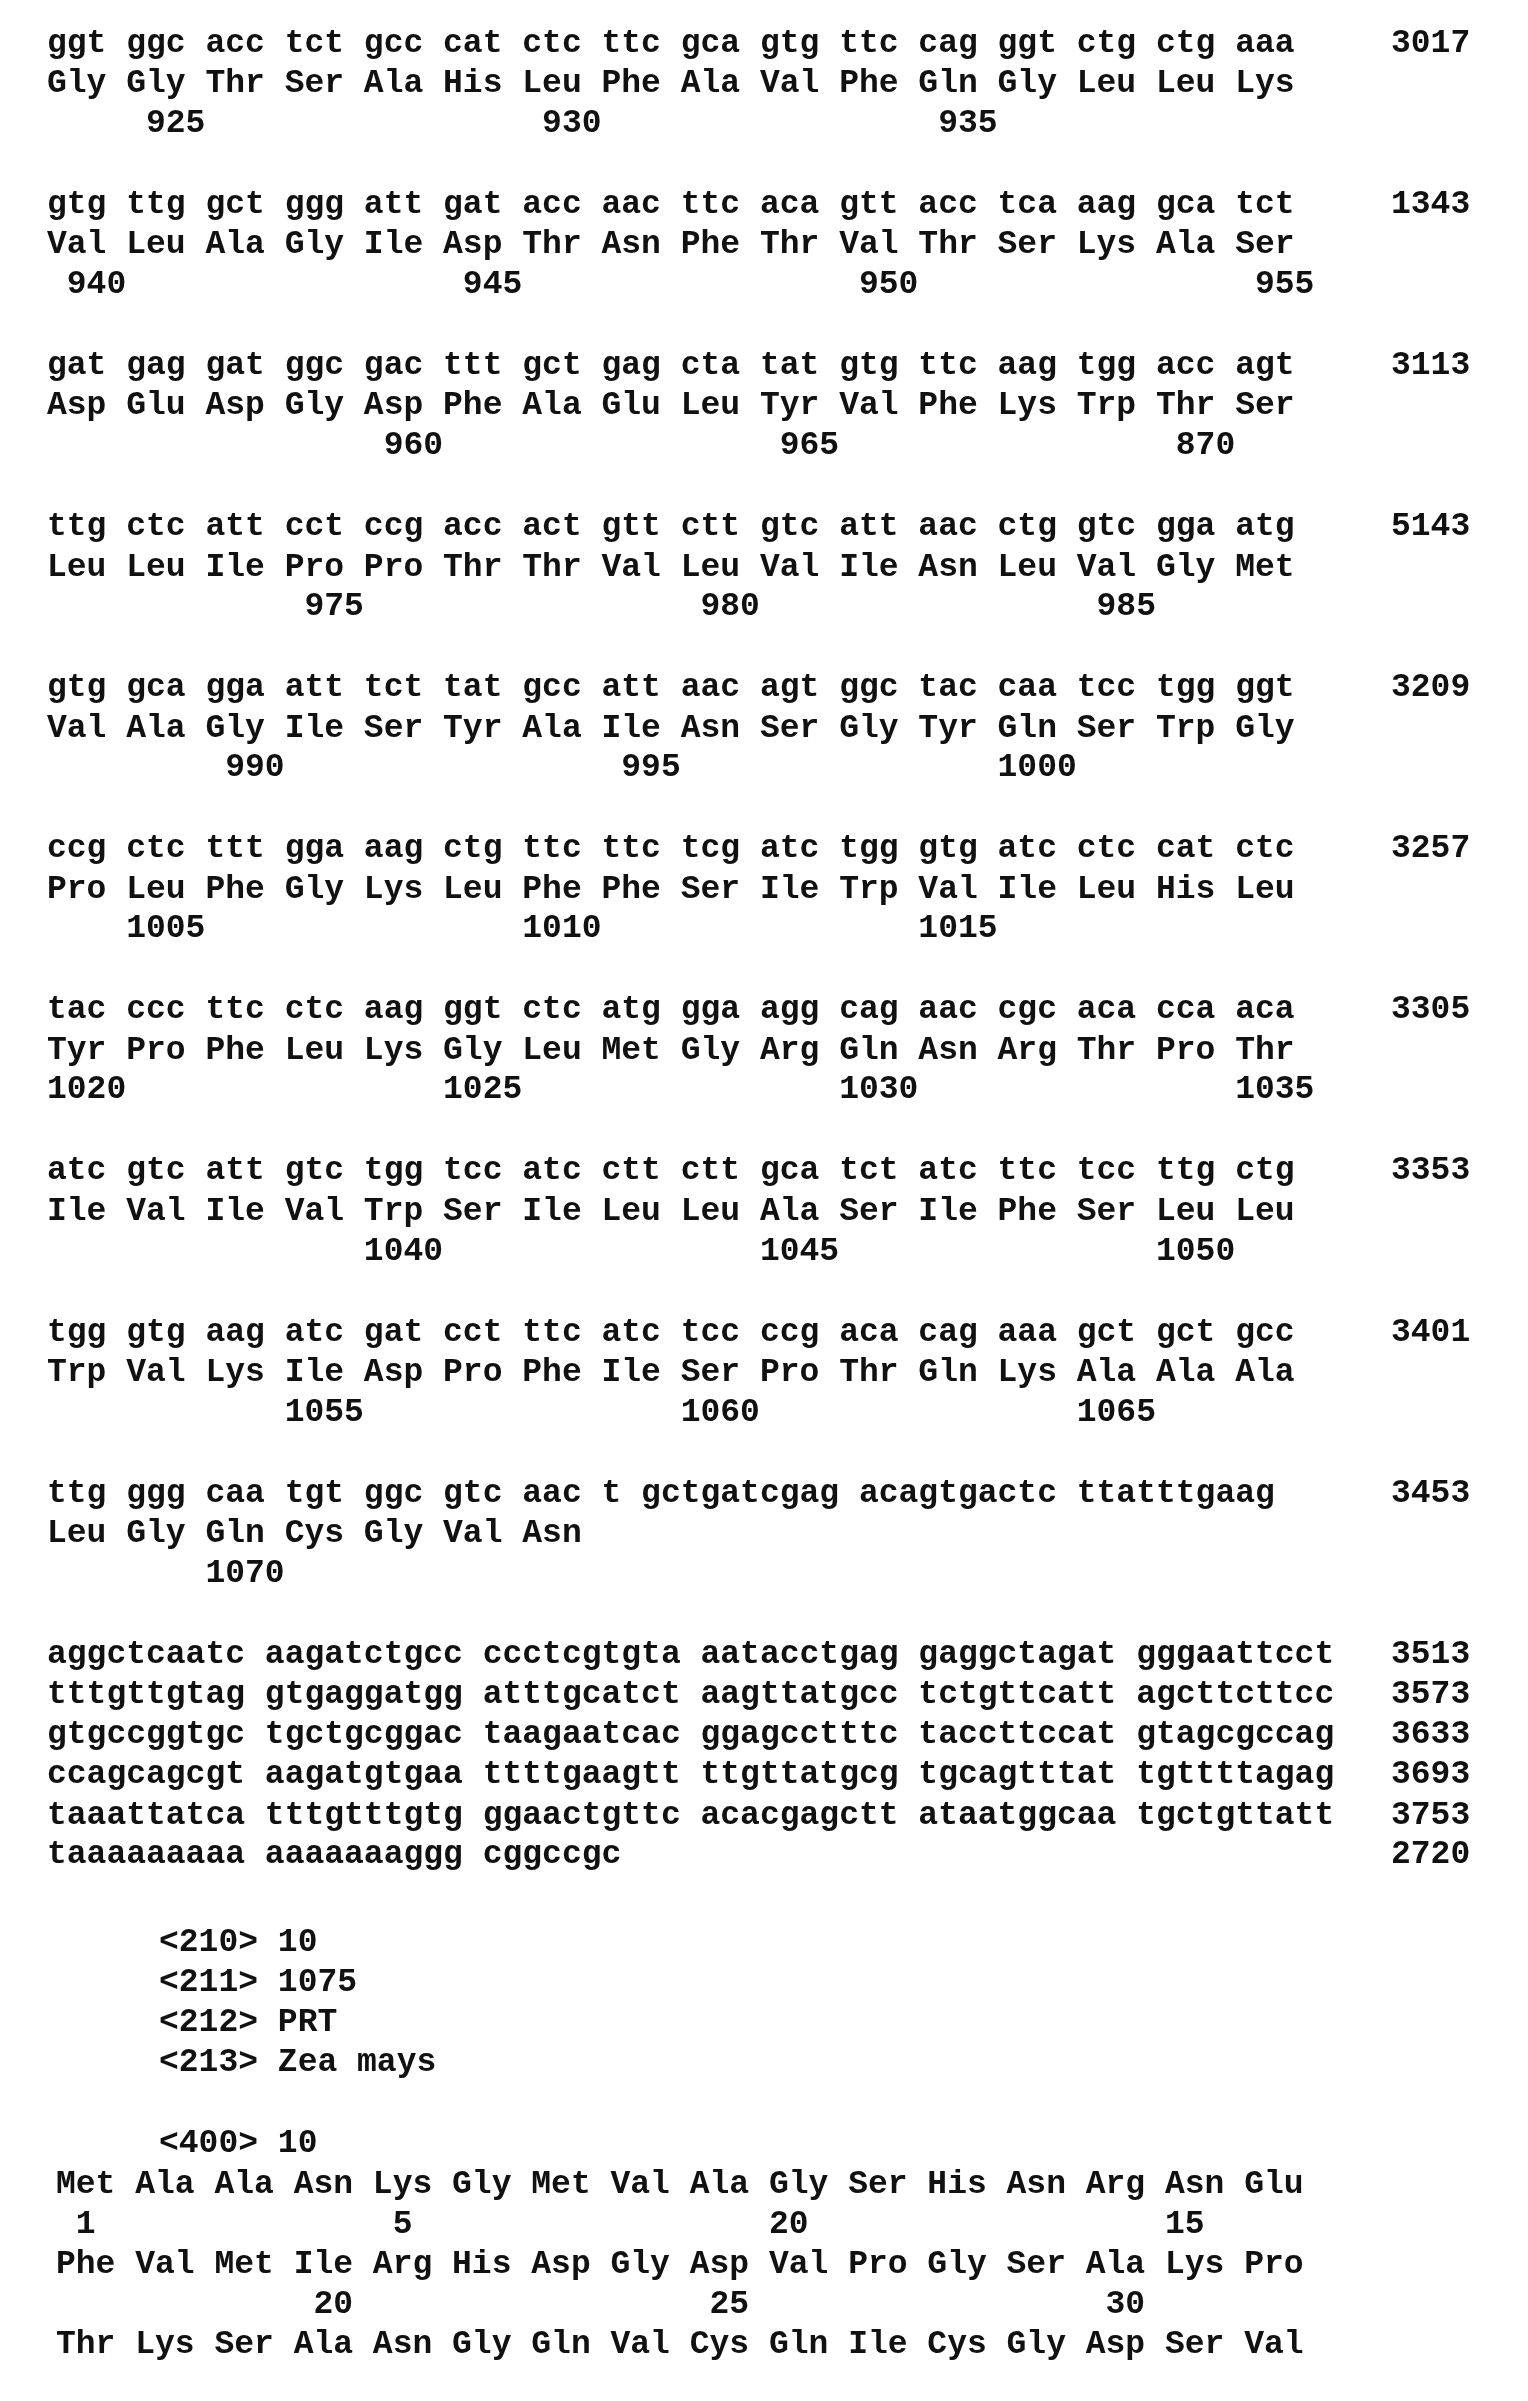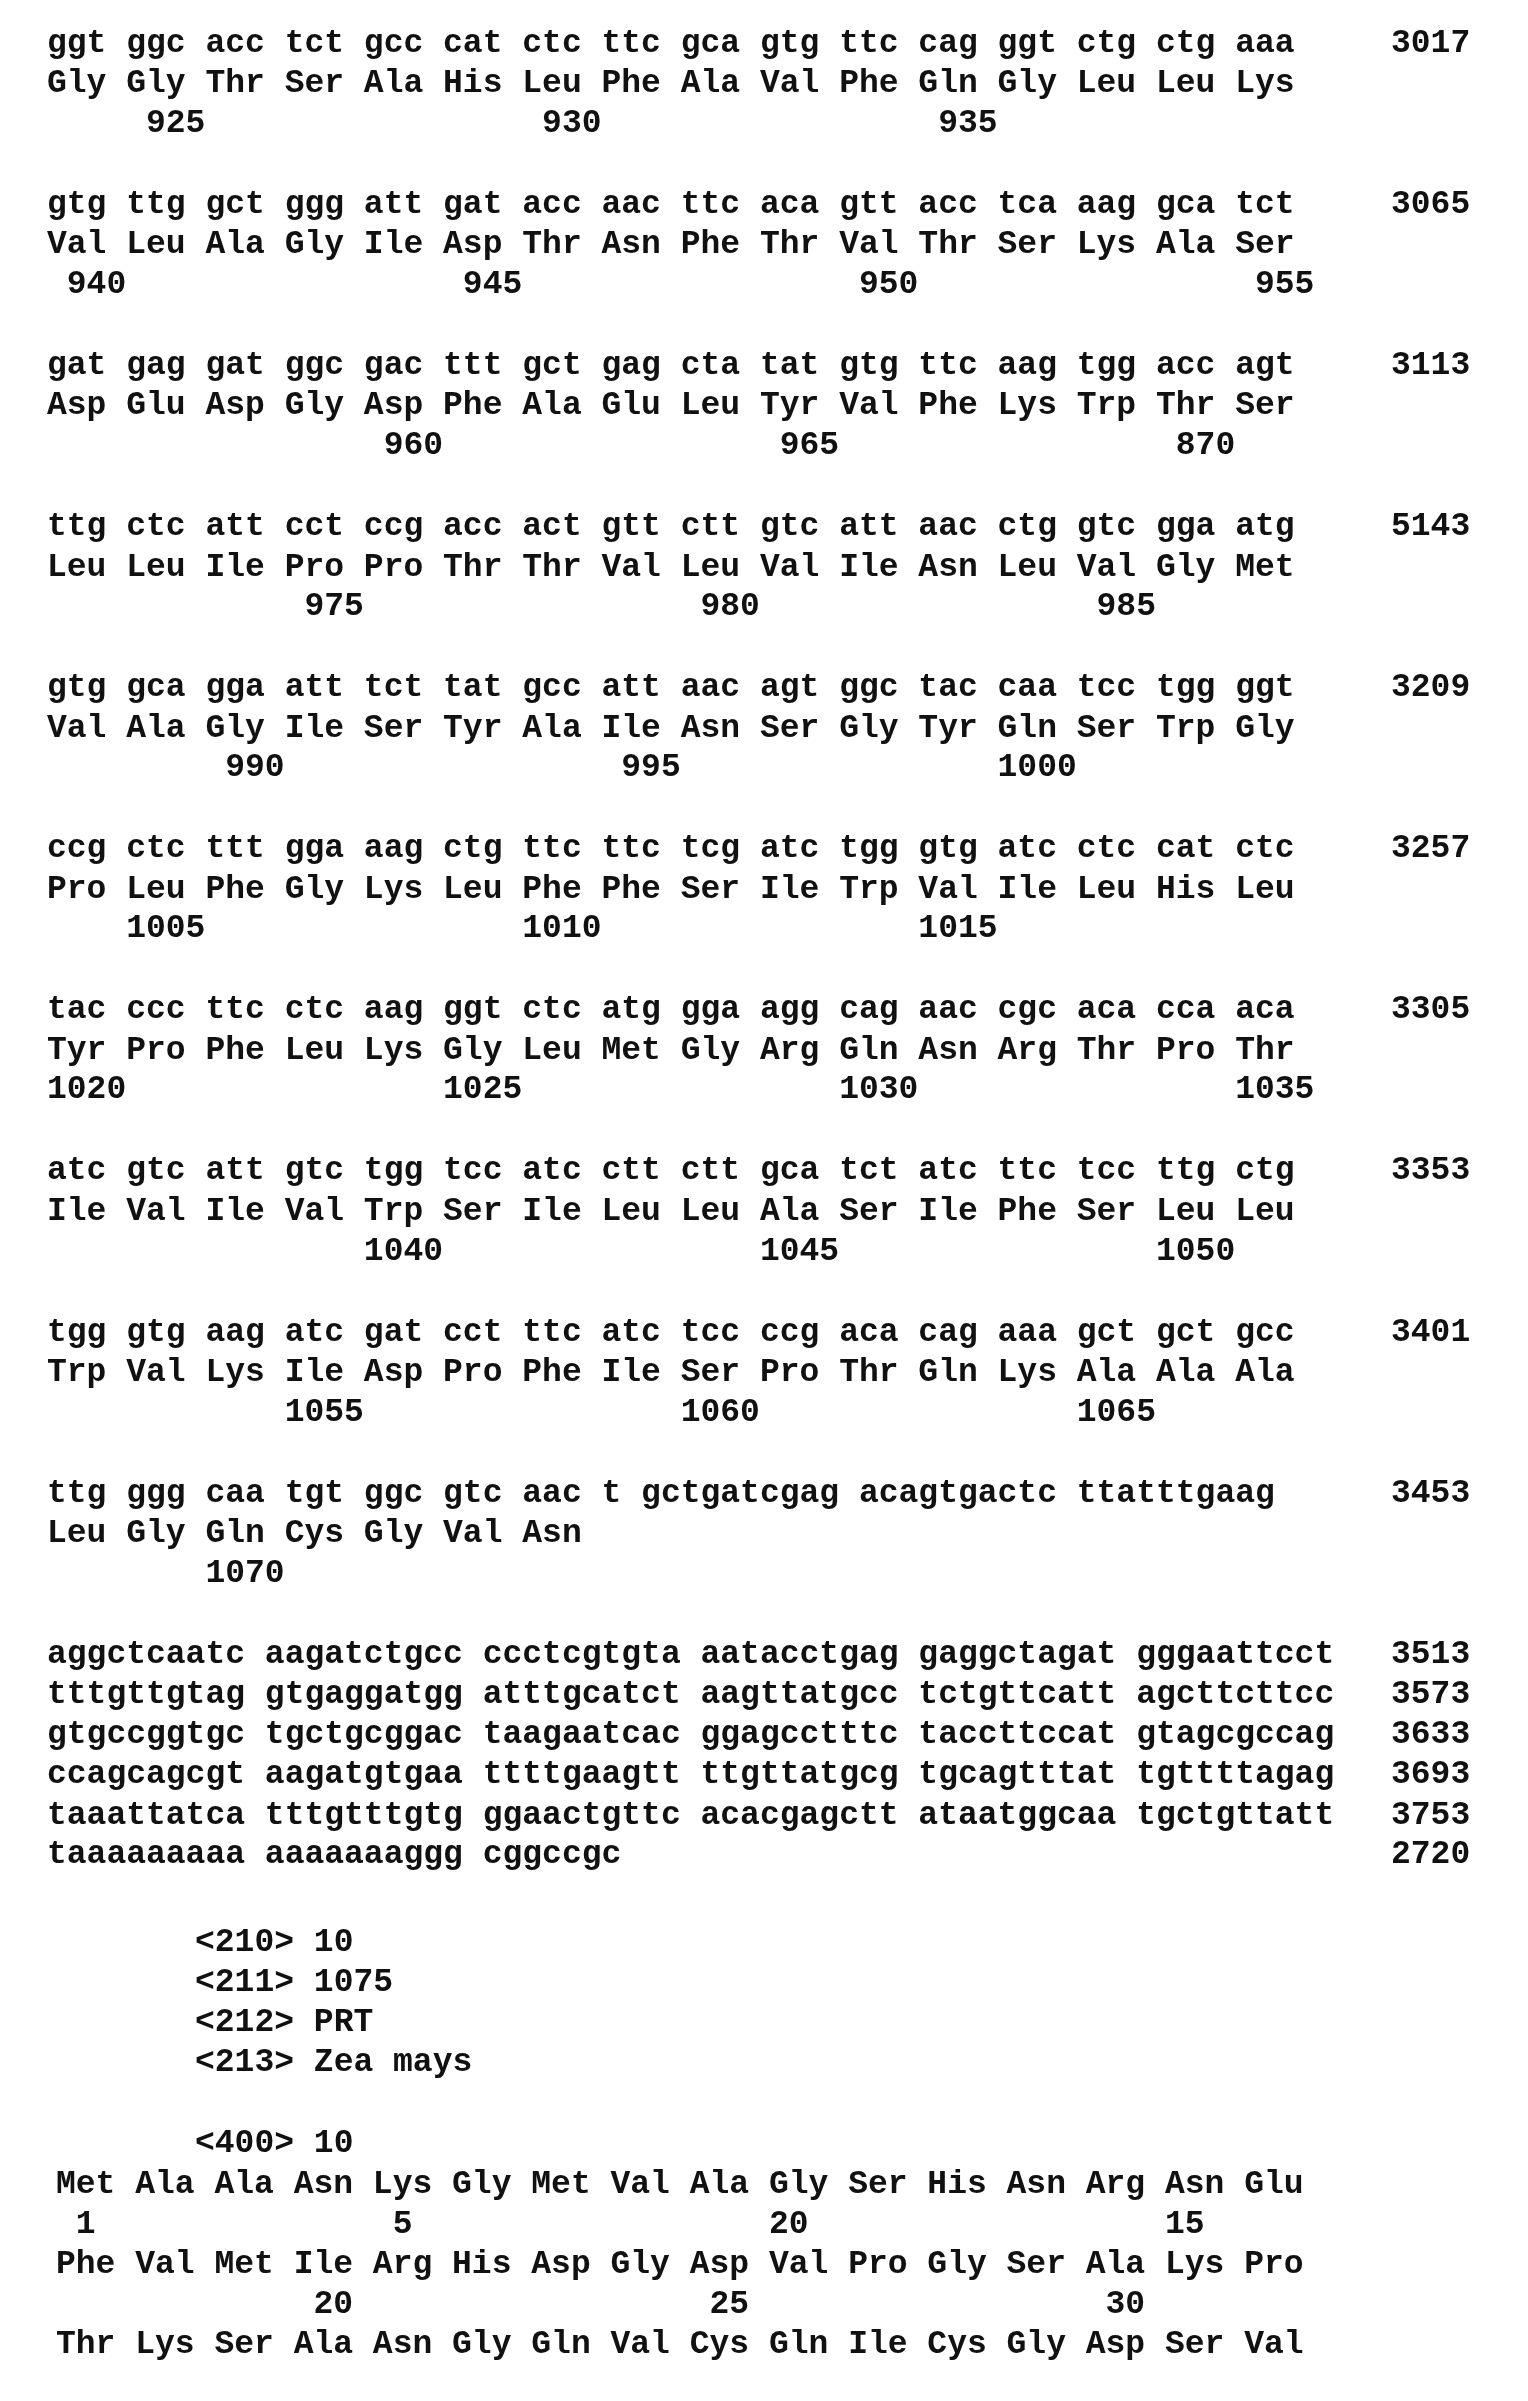--- a/index.html
+++ b/index.html
@@ -26,38 +26,38 @@
     }
     .line {
       position: absolute;
       white-space: pre;
       line-height: 40px;
       height: 40px;
       letter-spacing: 0;
     }
     .seq { left: 35px; }
     .pos { left: 1379px; }
-    .hdr { left: 147px; margin-left: 36px; }
+    .hdr { left: 147px; }
     .prot { left: 44px; }
   </style>
 </head>
 <body>
 
 <div class="page">
 
   <div>
     <div class="line seq" style="top:24px">ggt ggc acc tct gcc cat ctc ttc gca gtg ttc cag ggt ctg ctg aaa</div>
     <div class="line pos" style="top:24px">3017</div>
     <div class="line seq" style="top:64px">Gly Gly Thr Ser Ala His Leu Phe Ala Val Phe Gln Gly Leu Leu Lys</div>
     <div class="line seq" style="top:104px">     925                 930                 935</div>
   </div>
 
   <div>
     <div class="line seq" style="top:185px">gtg ttg gct ggg att gat acc aac ttc aca gtt acc tca aag gca tct</div>
-    <div class="line pos" style="top:185px">3065</div>
+    <div class="line pos" style="top:185px">1343</div>
     <div class="line seq" style="top:225px">Val Leu Ala Gly Ile Asp Thr Asn Phe Thr Val Thr Ser Lys Ala Ser</div>
     <div class="line seq" style="top:265px"> 940                 945                 950                 955</div>
   </div>
 
   <div>
     <div class="line seq" style="top:346px">gat gag gat ggc gac ttt gct gag cta tat gtg ttc aag tgg acc agt</div>
     <div class="line pos" style="top:346px">3113</div>
     <div class="line seq" style="top:386px">Asp Glu Asp Gly Asp Phe Ala Glu Leu Tyr Val Phe Lys Trp Thr Ser</div>
     <div class="line seq" style="top:426px">                 960                 965                 870</div>
   </div>

